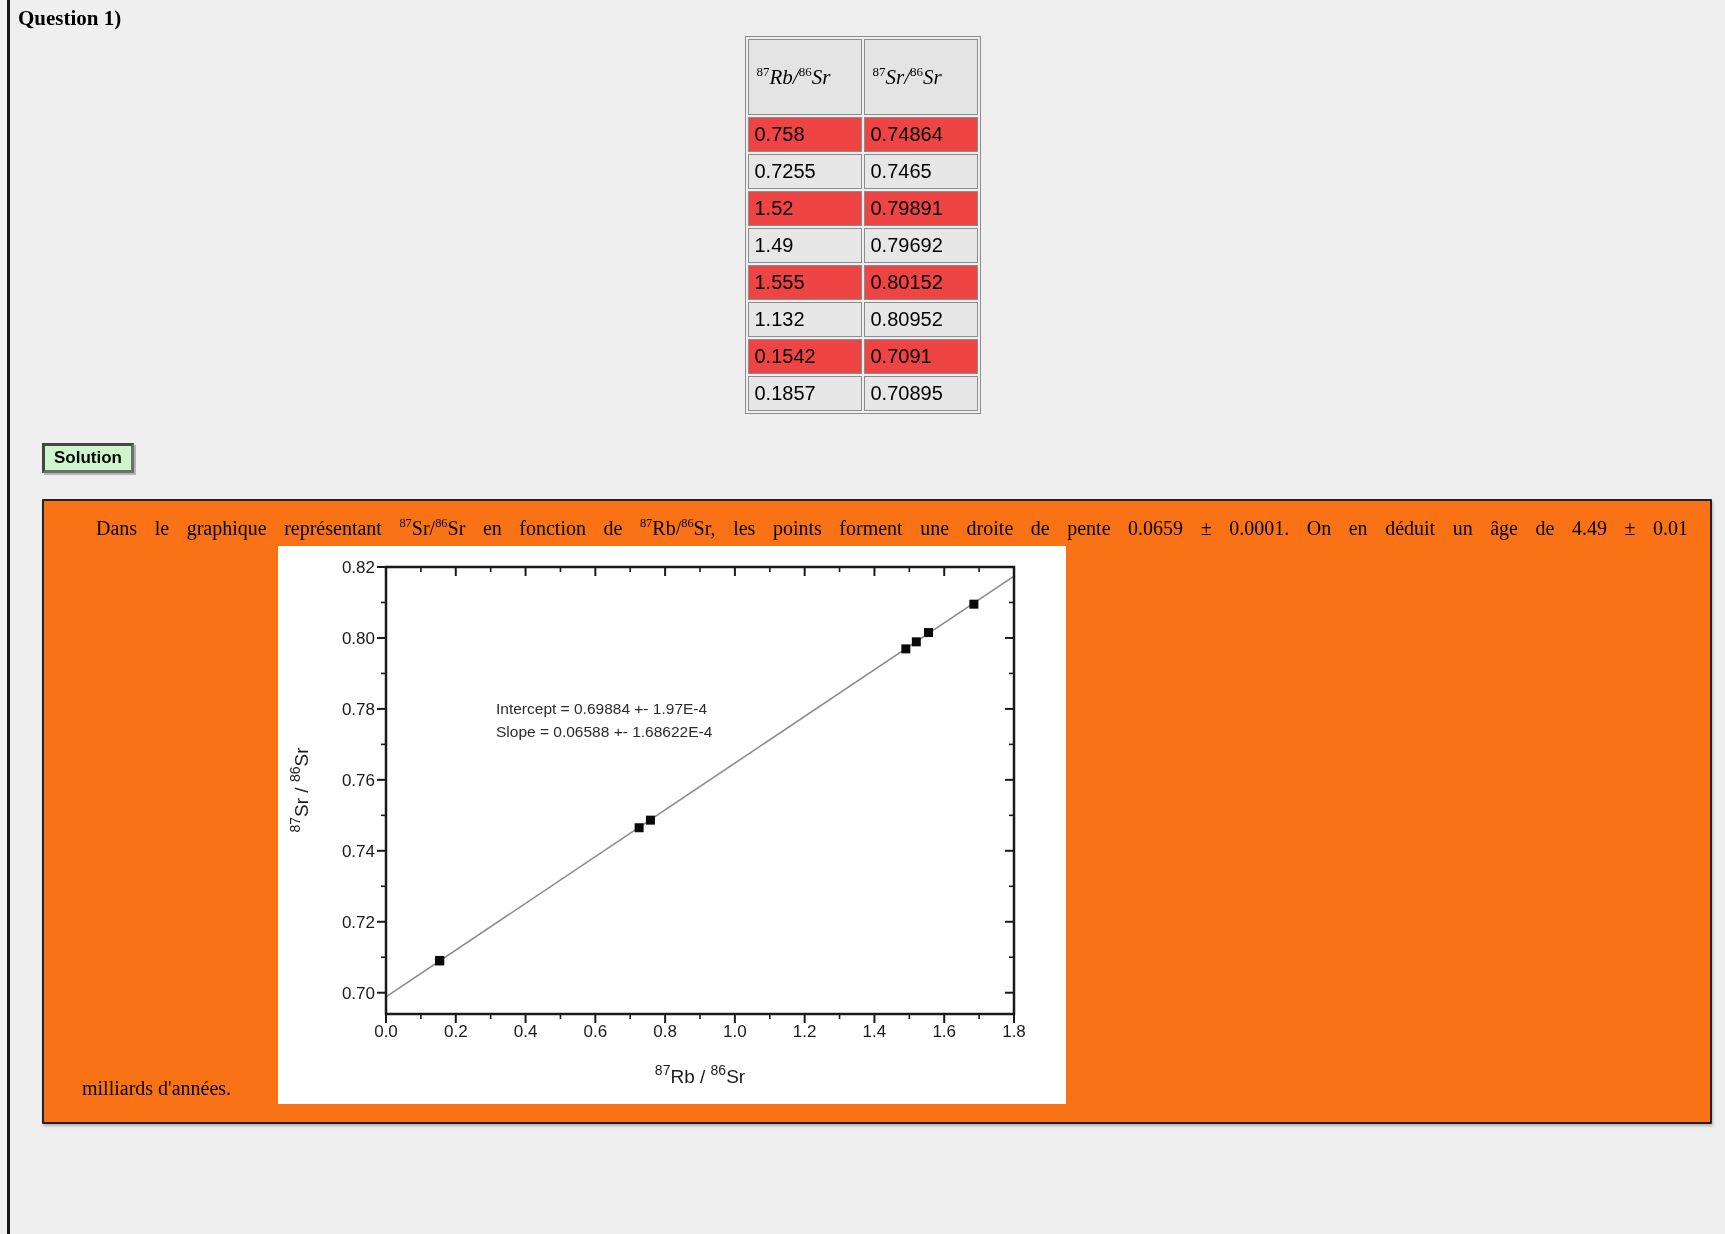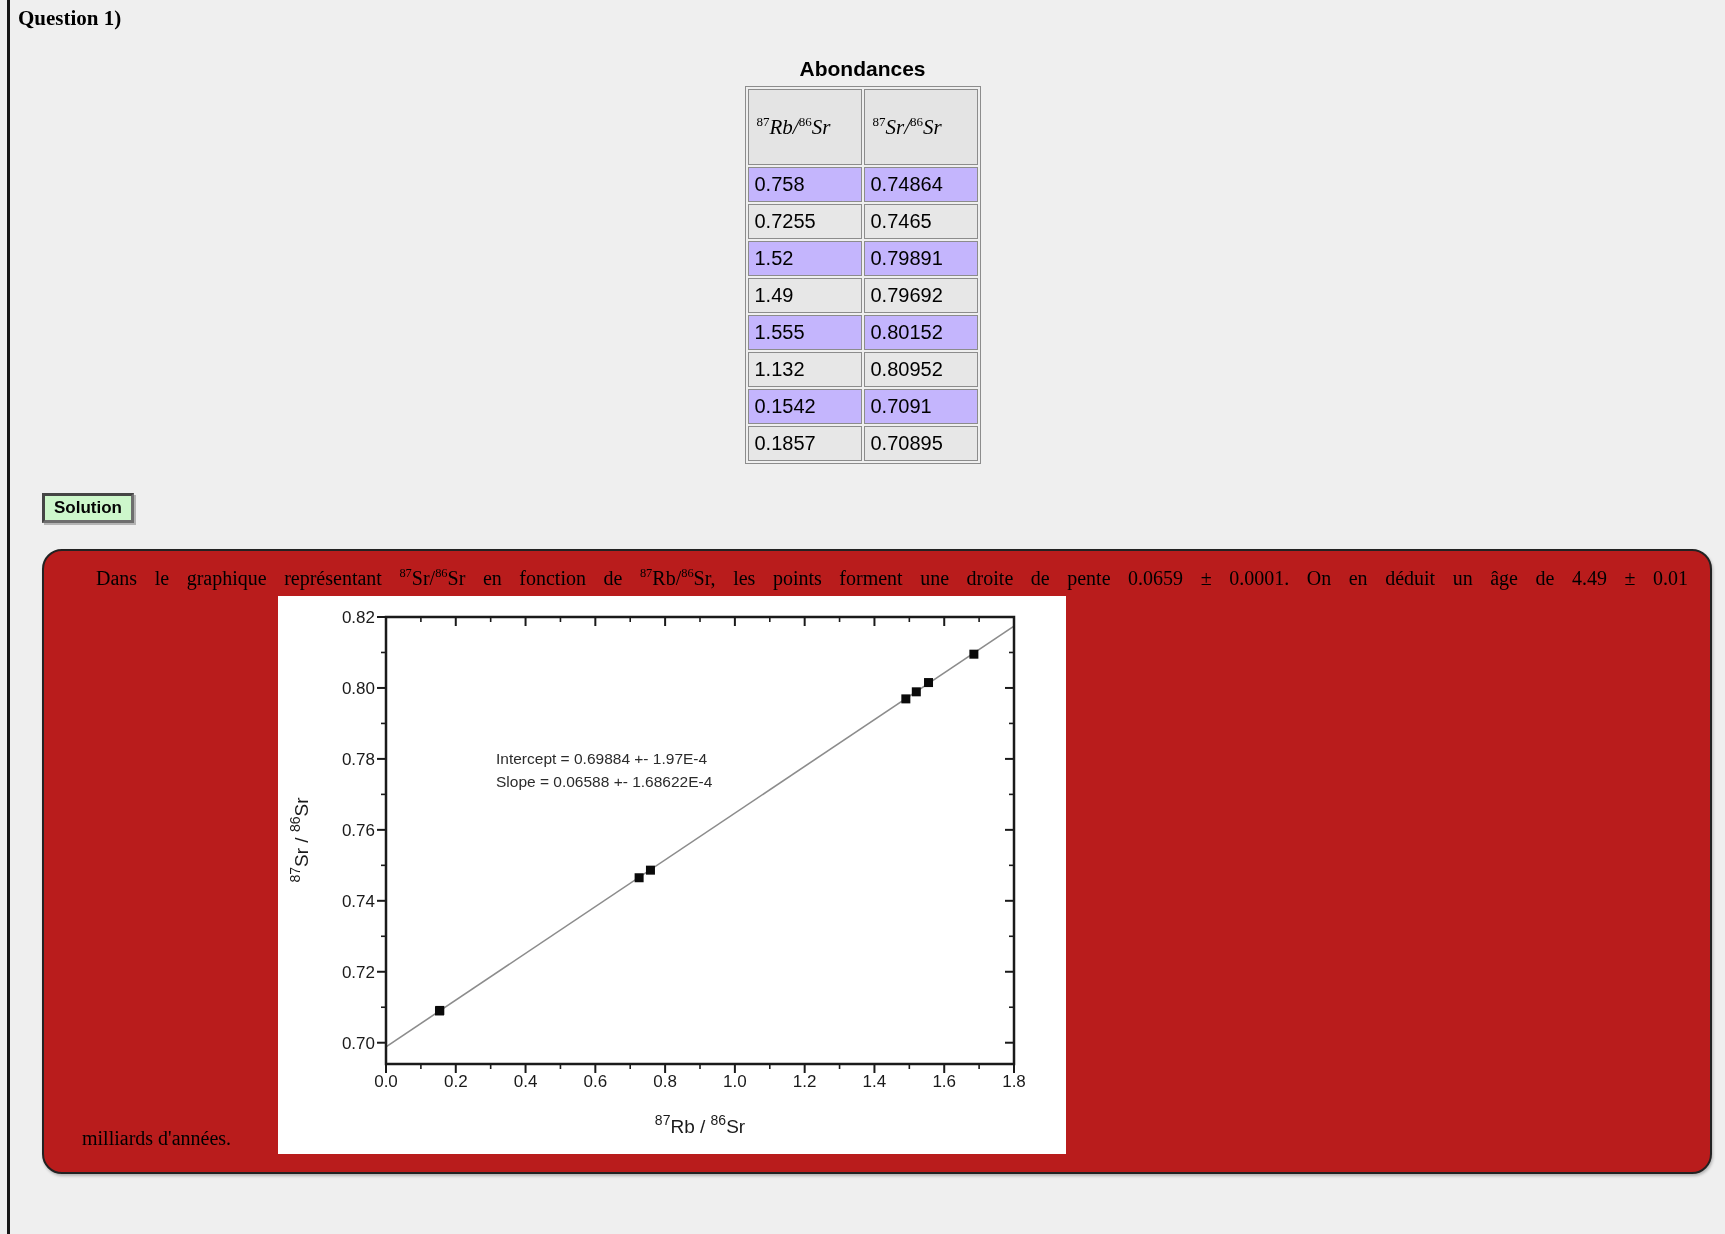--- a/index.html
+++ b/index.html
@@ -13,49 +13,48 @@
 
   .tbl-title{margin-top:26px;text-align:center;font-family:"Liberation Sans",sans-serif;
              font-weight:bold;font-size:21px;color:#000;}
   table.abundances{margin:5px auto 0 auto;border-collapse:separate;border-spacing:2px;
                    border:1px solid #8c8c8c;}
   table.abundances th, table.abundances td{border:1px solid #8c8c8c;text-align:left;}
   table.abundances th{background:#e4e4e4;font-family:"Liberation Serif",serif;font-weight:normal;
                       font-size:21px;padding:24px 8px;width:96px;}
   table.abundances th .it{font-style:italic;}
   table.abundances th sup{font-size:13px;font-style:normal;}
-  table.abundances td{background:#c4b5fd;font-family:"Liberation Sans",sans-serif;
+  table.abundances td{background:#ef4444;font-family:"Liberation Sans",sans-serif;
                       font-size:20px;padding:2px 6px;height:29px;}
   table.abundances tbody tr:nth-child(even) td{background:#e7e7e7;}
 
   .sol-btn{display:inline-block;margin:29px 0 0 42px;background:#cdf7cb;
            border:3px solid;border-color:#454545 #6e6e6e #6e6e6e #454545;
            box-shadow:2px 2px 0 #b4b4b4;
            font-family:"Liberation Sans",sans-serif;font-weight:bold;font-size:17px;
            color:#050505;padding:2px 9px;cursor:pointer;text-align:right;}
 
-  .sol-box{margin:26px 13px 0 42px;background:#b91c1c;border:2px solid #222;
-           border-radius:20px;box-shadow:1px 2px 3px rgba(0,0,0,.25);
+  .sol-box{margin:26px 13px 0 42px;background:#f97316;border:2px solid #222;
+           border-radius:1px;box-shadow:1px 2px 3px rgba(0,0,0,.25);
            padding:8px 22px 18px 22px;}
   .sol-line1{font-size:20px;color:#000;white-space:nowrap;overflow:hidden;
              text-align:justify;text-align-last:justify;text-indent:30px;line-height:28px;}
   .sol-line1 sup, .q-sup{font-size:0.62em;}
   .sol-row{display:flex;align-items:flex-end;margin-top:4px;}
   .sol-tail{flex:none;width:196px;font-size:20px;color:#000;padding-bottom:4px;white-space:nowrap;margin-left:16px;}
   .chart-wrap{flex:none;width:788px;height:558px;background:#ffffff;}
 </style>
 </head>
 <body>
 
 <div class="page">
   <div class="left-rule"></div>
 
   <h2 class="q-title">Question 1)</h2>
 
-  <div class="tbl-title">Abondances</div>
   <table class="abundances">
     <thead>
       <tr>
         <th><sup>87</sup><span class="it">Rb</span><span class="it">/</span><sup>86</sup><span class="it">Sr</span></th>
         <th><sup>87</sup><span class="it">Sr</span><span class="it">/</span><sup>86</sup><span class="it">Sr</span></th>
       </tr>
     </thead>
     <tbody>
       <tr>
           <td>0.758</td>

